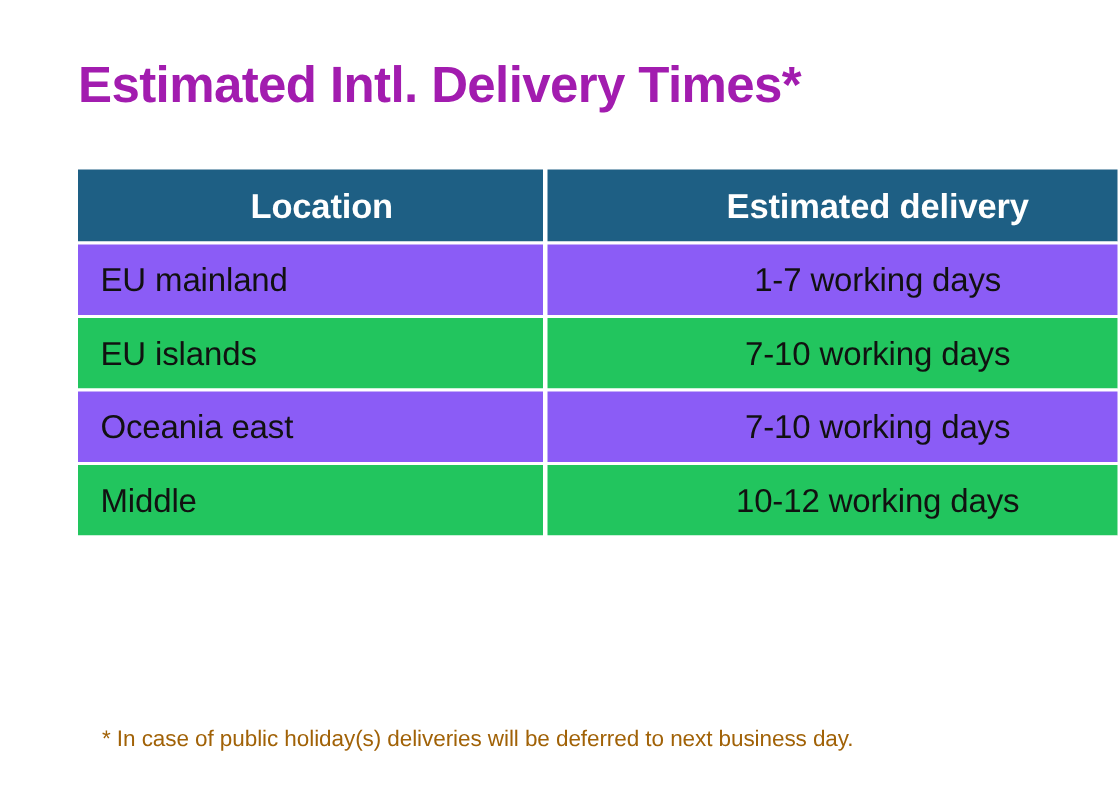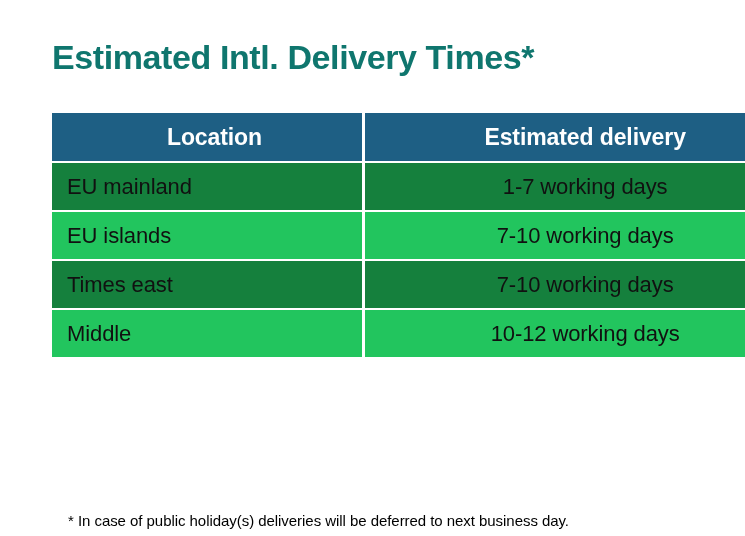--- a/index.html
+++ b/index.html
@@ -21,21 +21,21 @@
     background: #ffffff;
   }
   .page-title {
     position: absolute;
     left: 52px;
     top: 36px;
     font-size: 34px;
     line-height: 42px;
     font-weight: 700;
     letter-spacing: -0.4px;
-    color: #0f766e;
+    color: #a21caf;
     white-space: nowrap;
     text-align: center;
   }
   .delivery-table {
     position: absolute;
     left: 52px;
     top: 113px;
     width: 738px;
     border-collapse: separate;
     border-spacing: 0;
@@ -54,40 +54,39 @@
   .table-row .td-cell {
     font-size: 22px;
     font-weight: 400;
     color: #111111;
     height: 47px;
     vertical-align: middle;
     padding: 0 0 0 15px;
     white-space: nowrap;
     letter-spacing: -0.1px;
   }
-  .table-row.row-odd .td-cell { background: #15803d; }
+  .table-row.row-odd .td-cell { background: #8b5cf6; }
   .table-row.row-even .td-cell { background: #22c55e; }
 
   
   .col-location { width: 266px; }
   .col-delivery { width: 370px; text-align: center; }
   .gap-col { width: 3px; background: #ffffff !important; padding: 0 !important; }
   .row-gap td { height: 2px; padding: 0; background: #ffffff; font-size: 0; line-height: 0; }
 
   .footnote {
     position: absolute;
     left: 68px;
     top: 483px;
     font-size: 15px;
     line-height: 20px;
     font-weight: 400;
-    color: #000000;
+    color: #a16207;
     letter-spacing: -0.05px;
     white-space: nowrap;
-    margin-top: 28px;
   }
 </style>
 </head>
 <body>
 
 <div class="page">
 
   <div class="page-title">Estimated Intl. Delivery Times*</div>
 
   <table class="delivery-table">
@@ -123,21 +122,21 @@
         <td class="td-cell col-location">EU islands</td>
         <td class="td-cell gap-col"></td>
         <td class="td-cell col-delivery">7-10 working days</td>
       </tr>
 
       <tr class="row-gap">
           <td colspan="3"></td>
         </tr>
 
       <tr class="table-row row-odd">
-        <td class="td-cell col-location">Times east</td>
+        <td class="td-cell col-location">Oceania east</td>
         <td class="td-cell gap-col"></td>
         <td class="td-cell col-delivery">7-10 working days</td>
       </tr>
 
       <tr class="row-gap">
           <td colspan="3"></td>
         </tr>
 
       <tr class="table-row row-even">
         <td class="td-cell col-location">Middle</td>

